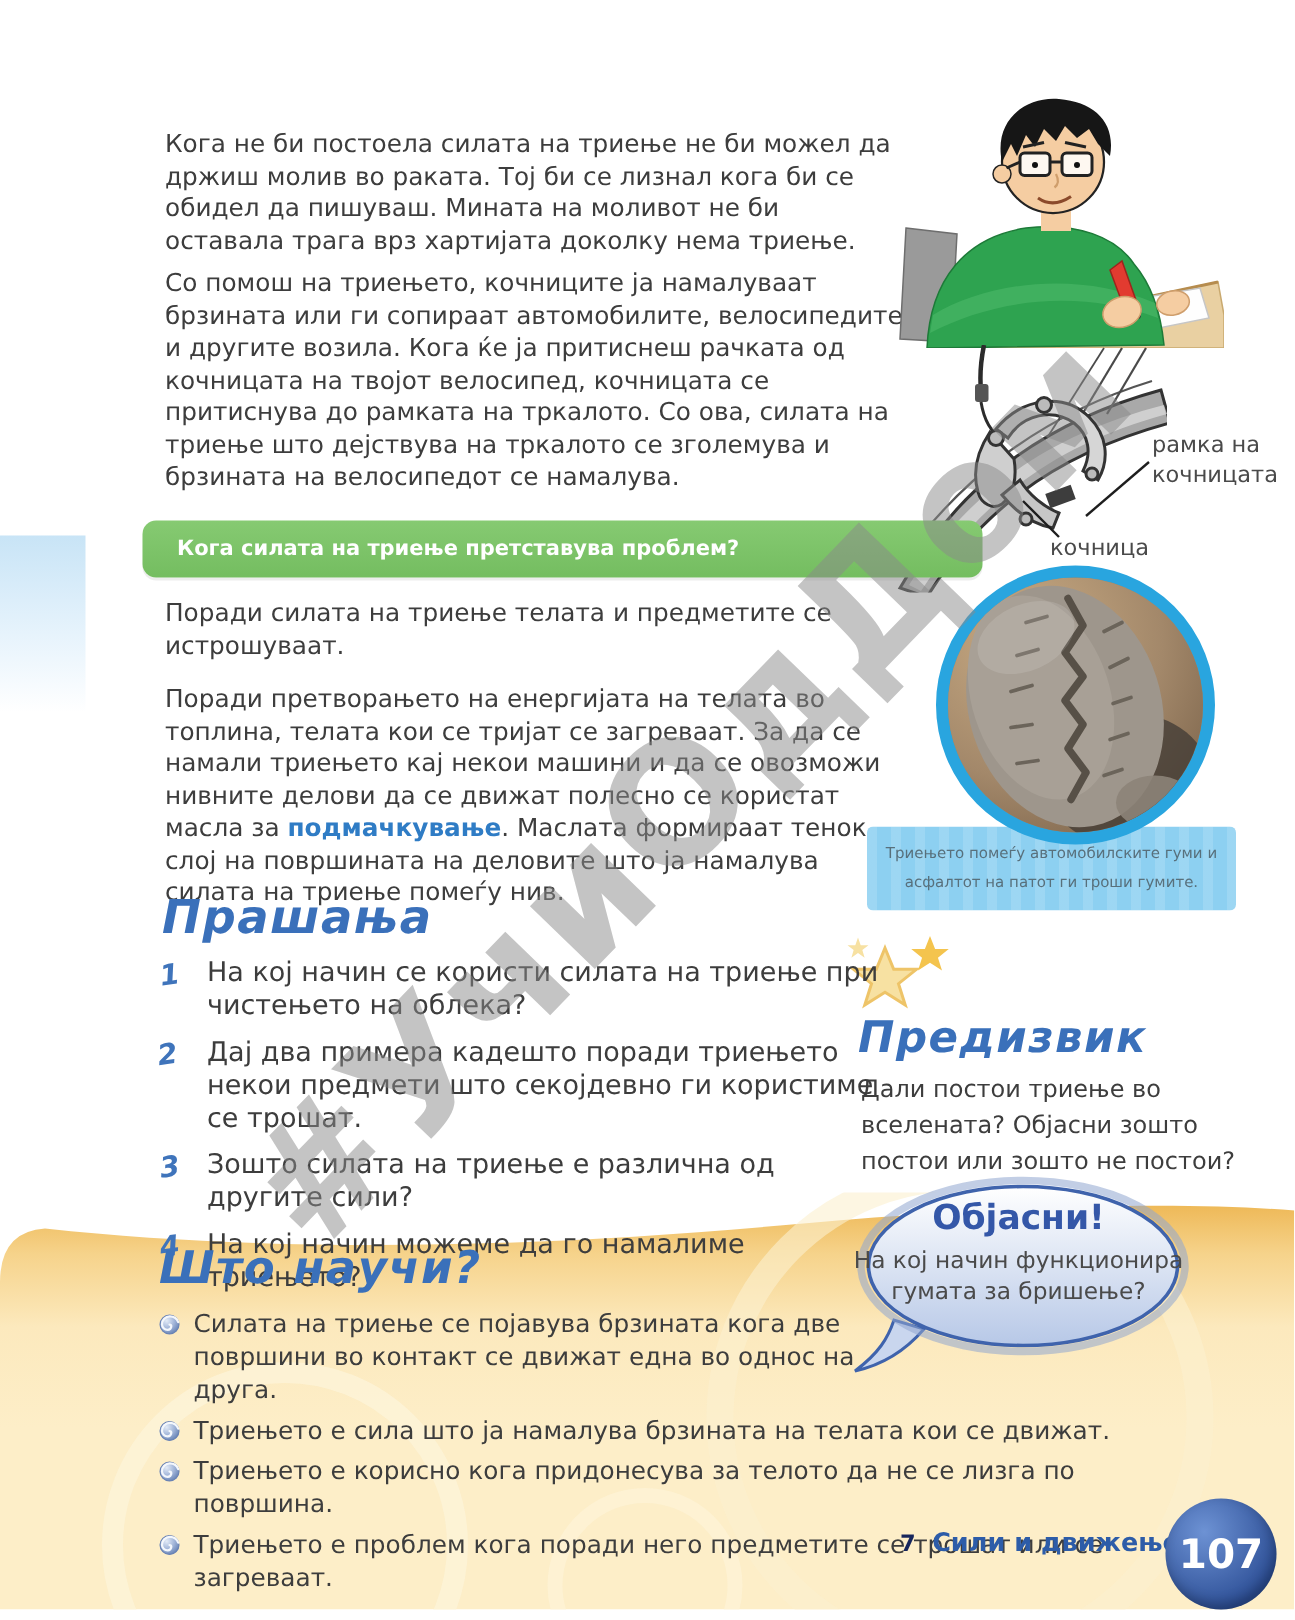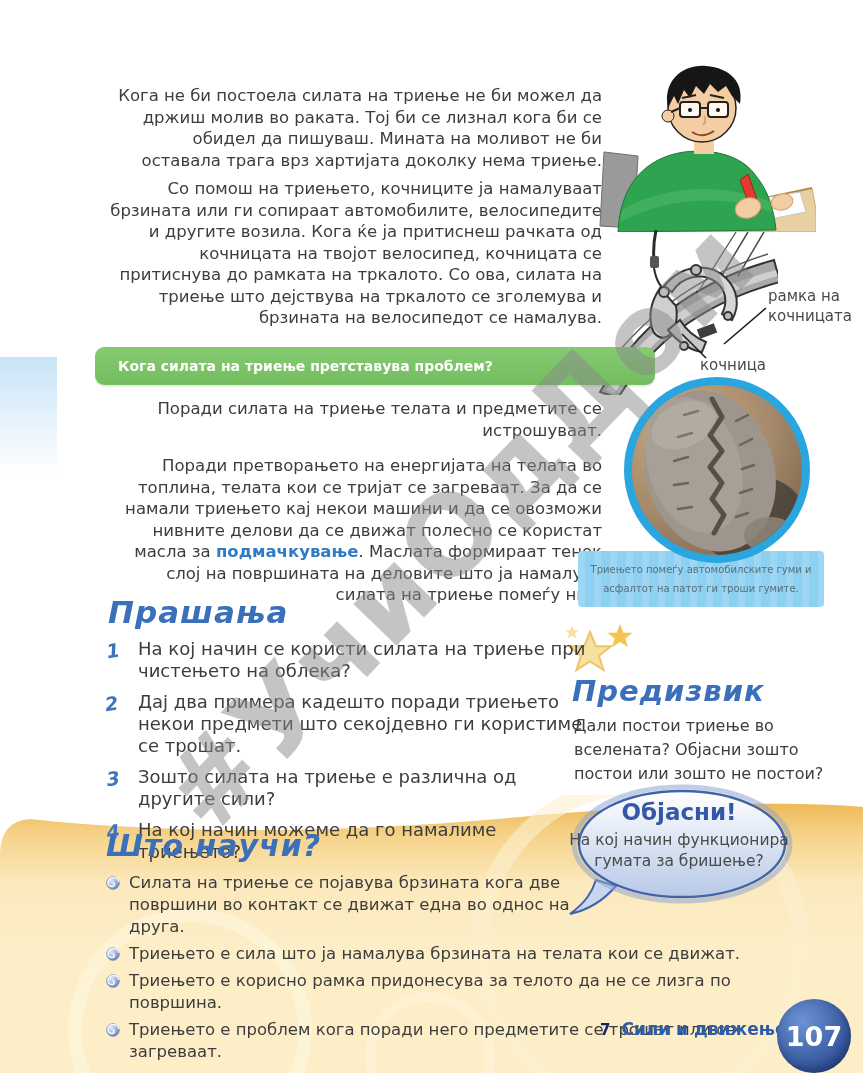--- a/index.html
+++ b/index.html
@@ -5,21 +5,21 @@
   html,body{margin:0;padding:0;background:#ffffff;}
   .page{
     position:relative;width:863px;height:1080px;background:#ffffff;overflow:hidden;
     font-family:"DejaVu Sans","Liberation Sans",sans-serif;color:#3d3d3d;
   }
   
   .left-tab{position:absolute;left:0;top:357px;width:57px;height:118px;
     background:linear-gradient(180deg,#c8e4f6 0%,#e6f3fc 55%,#ffffff 100%);}
   
   .body-text{position:absolute;left:110px;width:492px;margin:0;
-    font-size:16.5px;line-height:21.5px;color:#3d3d3d;text-align:right;}
+    font-size:16.5px;line-height:21.5px;color:#3d3d3d;}
   .p1{top:85px;}
   .p2{top:178px;}
   .p3{top:398px;}
   .p4{top:455px;}
   .term{color:var(--link-blue,#2f7cc5);font-weight:bold;}
   
   .green-bar{position:absolute;left:95px;top:347px;width:560px;height:38px;
     background:linear-gradient(180deg,#86ca72,var(--accent-green,#74bd60));
     border-radius:9px;color:#fff;font-weight:bold;font-size:14px;line-height:38px;
     padding-left:23px;box-sizing:border-box;box-shadow:0 2px 0 rgba(0,0,0,0.07);}
@@ -269,21 +269,21 @@
           <circle cx="7" cy="7" r="6.3" fill="url(#swirlG)" stroke="#6a83b4" stroke-width="0.8"></circle>
           <path d="M7,7 a1.2,1.2 0 0 1 1.2,1.2 a2.4,2.4 0 0 1 -2.4,2.4 a3.8,3.8 0 0 1 -3.8,-3.8 a5.2,5.2 0 0 1 5.2,-5.2 a6,6 0 0 1 5.6,3.8" fill="none" stroke="#f4f7fc" stroke-width="1.5" stroke-linecap="round"></path>
         </svg>
         <span>Триењето е сила што ја намалува брзината на телата кои се движат.</span>
       </li>
     <li>
         <svg width="14" height="14" viewBox="0 0 14 14">
           <circle cx="7" cy="7" r="6.3" fill="url(#swirlG)" stroke="#6a83b4" stroke-width="0.8"></circle>
           <path d="M7,7 a1.2,1.2 0 0 1 1.2,1.2 a2.4,2.4 0 0 1 -2.4,2.4 a3.8,3.8 0 0 1 -3.8,-3.8 a5.2,5.2 0 0 1 5.2,-5.2 a6,6 0 0 1 5.6,3.8" fill="none" stroke="#f4f7fc" stroke-width="1.5" stroke-linecap="round"></path>
         </svg>
-        <span>Триењето е корисно рамка придонесува за телото да не се лизга по површина.</span>
+        <span>Триењето е корисно кога придонесува за телото да не се лизга по површина.</span>
       </li>
     <li>
         <svg width="14" height="14" viewBox="0 0 14 14">
           <circle cx="7" cy="7" r="6.3" fill="url(#swirlG)" stroke="#6a83b4" stroke-width="0.8"></circle>
           <path d="M7,7 a1.2,1.2 0 0 1 1.2,1.2 a2.4,2.4 0 0 1 -2.4,2.4 a3.8,3.8 0 0 1 -3.8,-3.8 a5.2,5.2 0 0 1 5.2,-5.2 a6,6 0 0 1 5.6,3.8" fill="none" stroke="#f4f7fc" stroke-width="1.5" stroke-linecap="round"></path>
         </svg>
         <span>Триењето е проблем кога поради него предметите се трошат или се загреваат.</span>
       </li>
   </ul>
 

